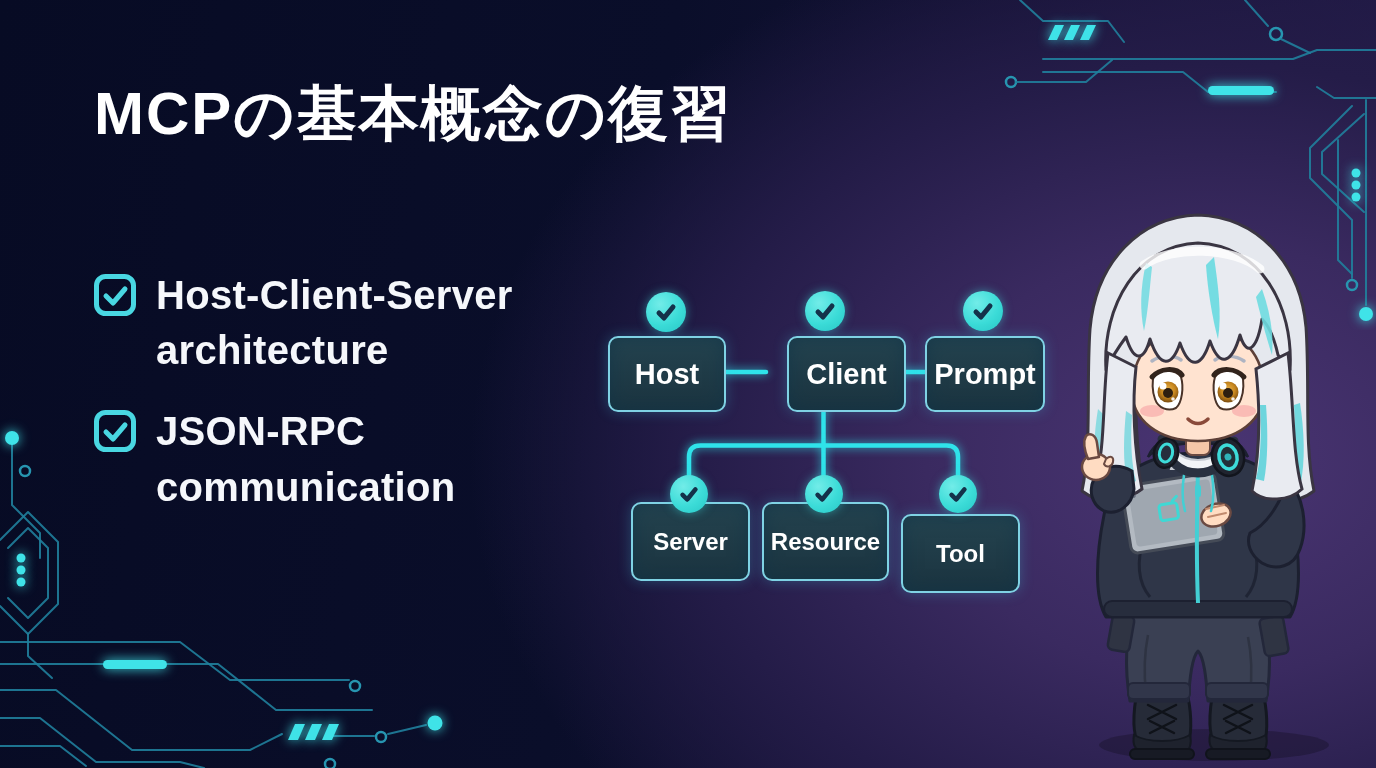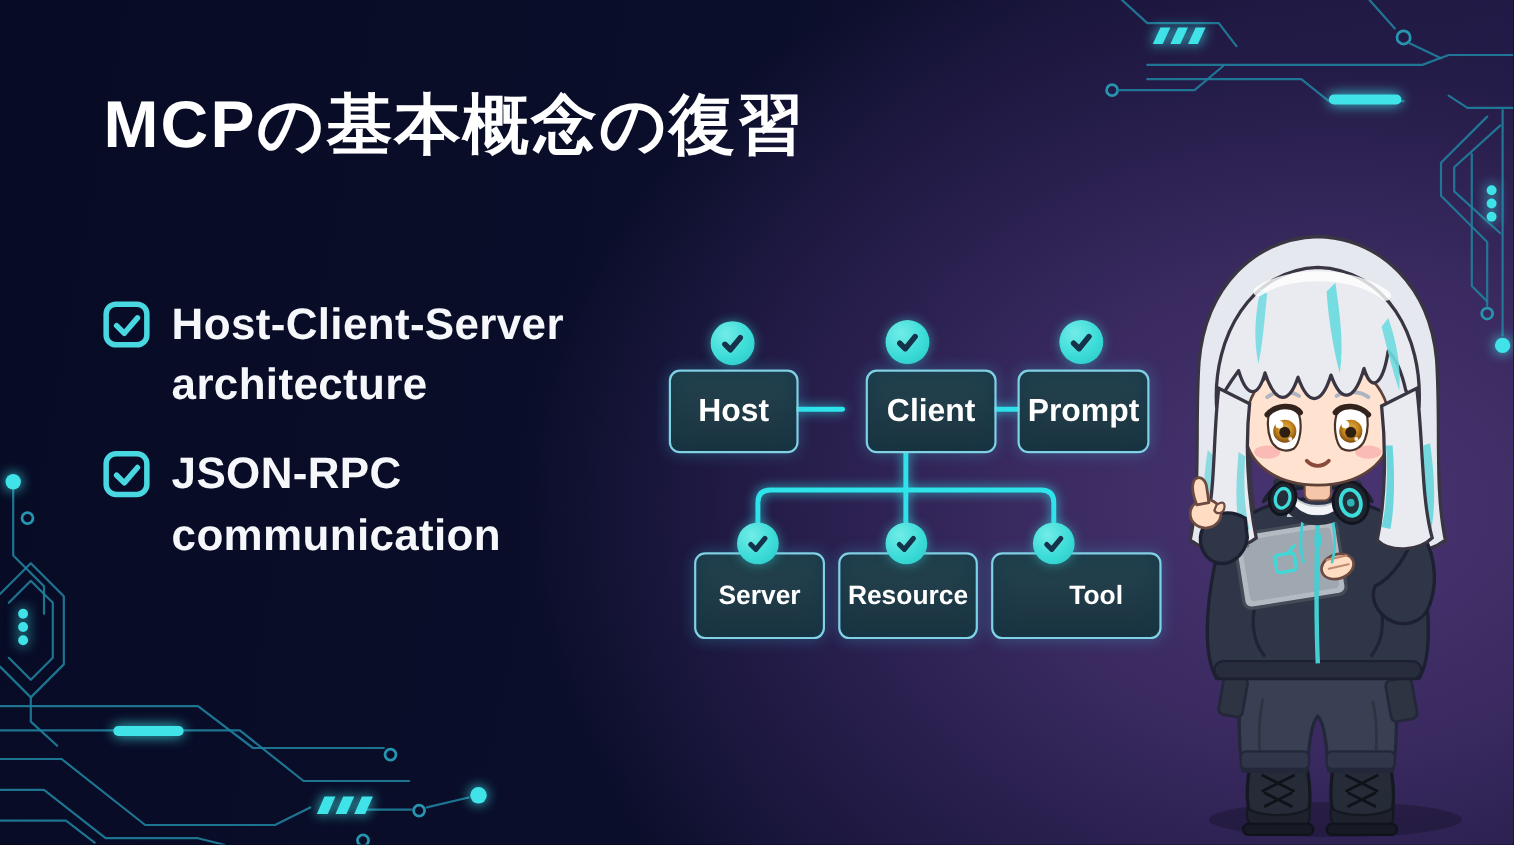--- a/index.html
+++ b/index.html
@@ -159,21 +159,21 @@
     <div class="node-box top" style="left:355px;top:52px;width:116px;height:72px;">
       <span>Prompt</span>
     </div>
 
     <div class="node-box bottom" style="left:61px;top:218px;width:115px;height:75px;">
       <span>Server</span>
     </div>
     <div class="node-box bottom" style="left:192px;top:218px;width:123px;height:75px;">
       <span>Resource</span>
     </div>
-    <div class="node-box bottom" style="left:331px;top:218px;width:115px;height:75px;padding-left:36px;">
+    <div class="node-box bottom" style="left:331px;top:230px;width:115px;height:75px;">
       <span>Tool</span>
     </div>
 
     <div class="badge b38" style="left:100px;top:191px;">
       <svg width="22" height="22" viewBox="0 0 24 24">
           <path d="M5,13 l5,5 l9,-11" fill="none" stroke="#14324a" stroke-width="5" stroke-linecap="round" stroke-linejoin="round"></path>
         </svg>
     </div>
     <div class="badge b38" style="left:235px;top:191px;">
       <svg width="22" height="22" viewBox="0 0 24 24">

